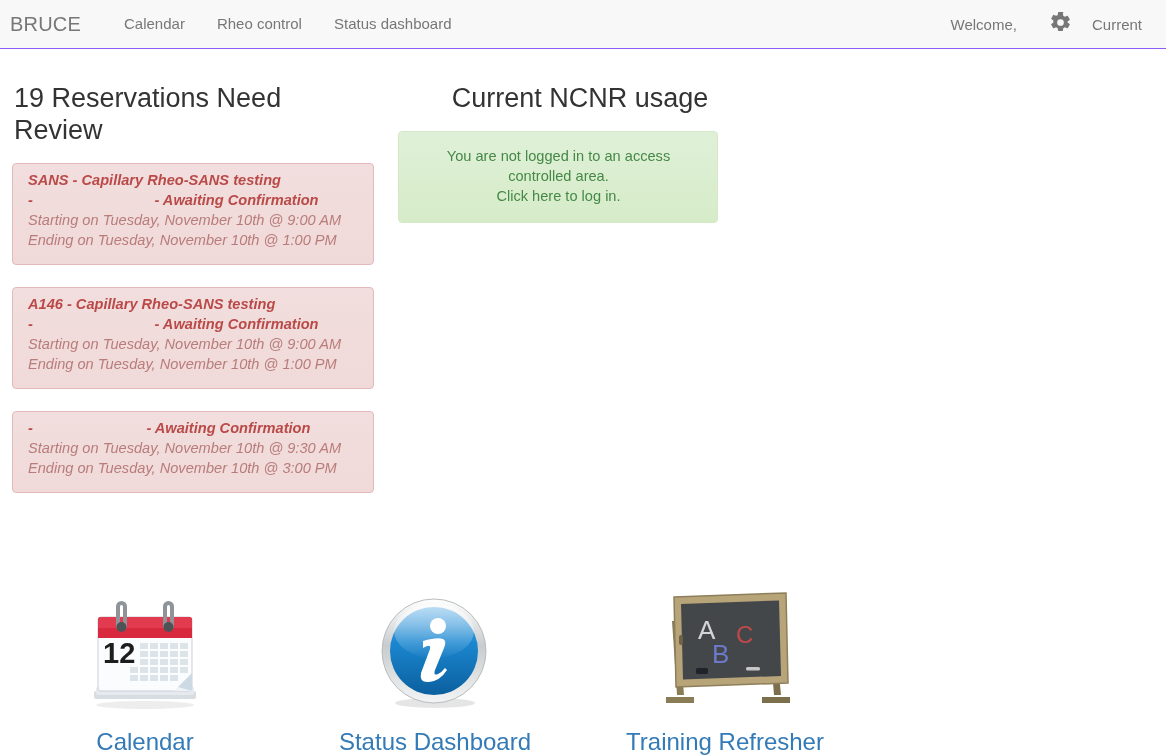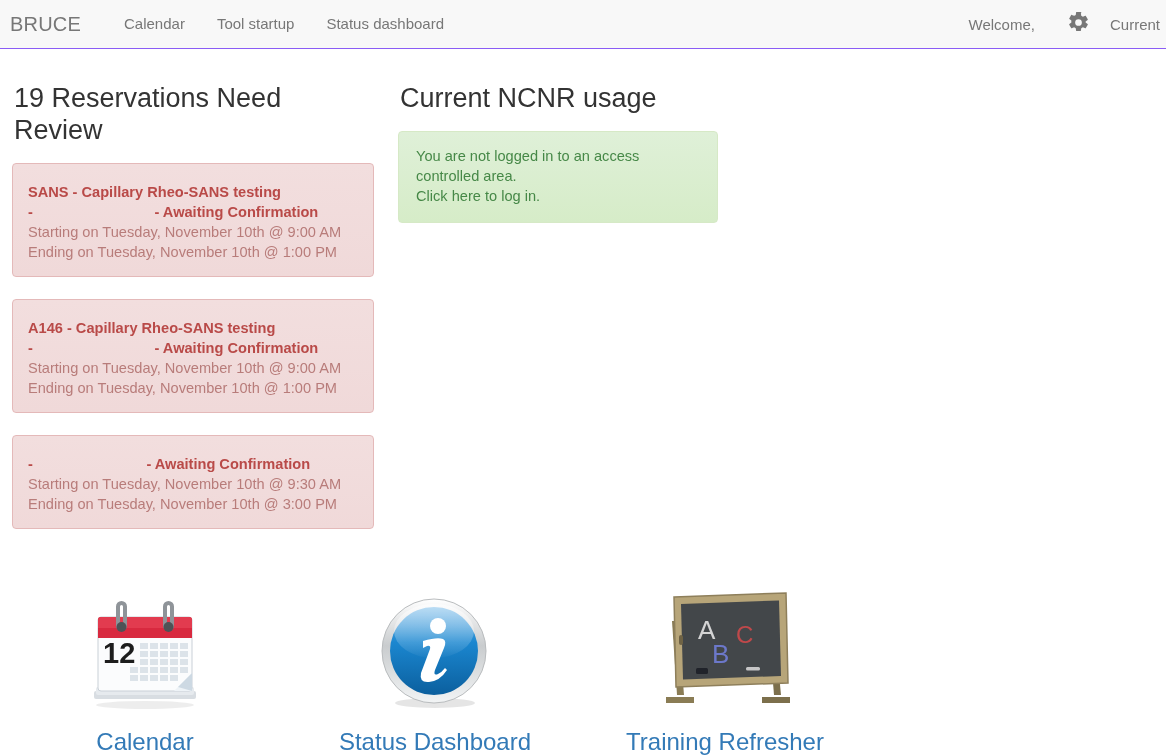--- a/index.html
+++ b/index.html
@@ -48,20 +48,21 @@
     margin-left: 6px;
     vertical-align: middle;
     border-top: 5px solid #777777;
     border-right: 4px solid transparent;
     border-left: 4px solid transparent;
   }
   .nav-right {
     margin-left: auto;
     display: flex;
     align-items: center;
+    padding-right: 18px;
     text-align: center;
   }
   .welcome-text {
     font-size: 15px;
     color: #777777;
     padding: 0 18px;
   }
   .gear-btn {
     display: inline-flex;
     align-items: center;
@@ -83,40 +84,42 @@
     position: absolute;
     left: 12px;
     top: 33px;
     width: 362px;
   }
   .col-right {
     position: absolute;
     left: 398px;
     top: 33px;
     width: 362px;
+    text-align: center;
   }
   h1.section-title {
     font-size: 27px;
     font-weight: normal;
     color: #333333;
     margin: 0 0 17px 2px;
     line-height: 32px;
   }
 
   
   .resv-card {
     background: linear-gradient(to bottom, #f2dede 0%, #f0d9d9 100%);
     border: 1px solid #e4b9b9;
     border-radius: 4px;
-    padding: 18px 14px 14px 15px;
+    padding: 6px 14px 14px 15px;
     margin-bottom: 22px;
     color: #b94a48;
     font-size: 14.6px;
     line-height: 20px;
     cursor: pointer;
+    font-style: italic;
   }
   .resv-title {
     font-weight: bold;
     line-height: 20px;
   }
   .resv-person {
     font-weight: bold;
     line-height: 20px;
     white-space: pre;
   }
@@ -170,21 +173,21 @@
 <body>
 
 <div class="navbar">
   <a class="brand" href="#">BRUCE</a>
 
   <div class="nav-links">
     <a class="nav-link" href="#">
       <span>Calendar</span>
     </a>
     <a class="nav-link" href="#">
-      <span>Tool startup</span>
+      <span>Rheo control</span>
     </a>
     <a class="nav-link" href="#">
       <span>Status dashboard</span>
     </a>
   </div>
 
   <div class="nav-right">
     <span class="welcome-text">Welcome,</span>
     <a class="gear-btn" href="#">
       <span>

